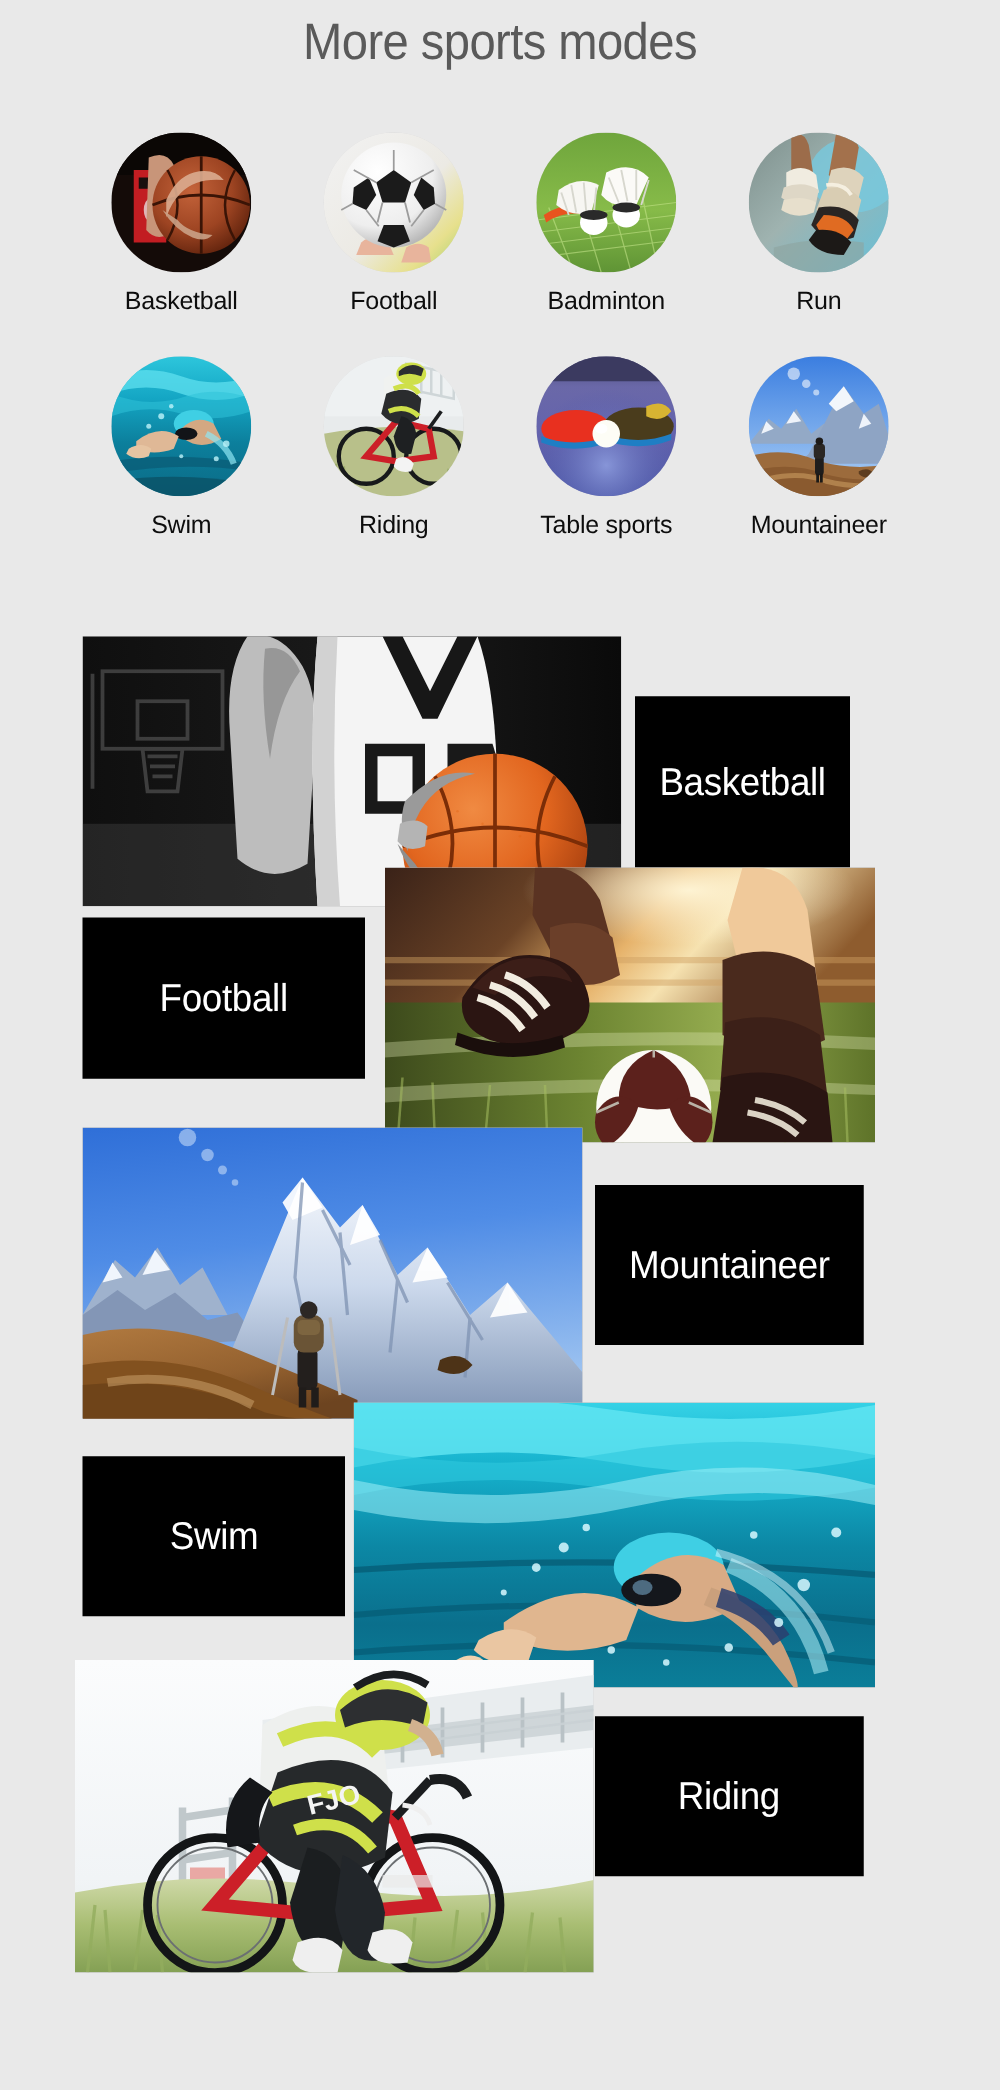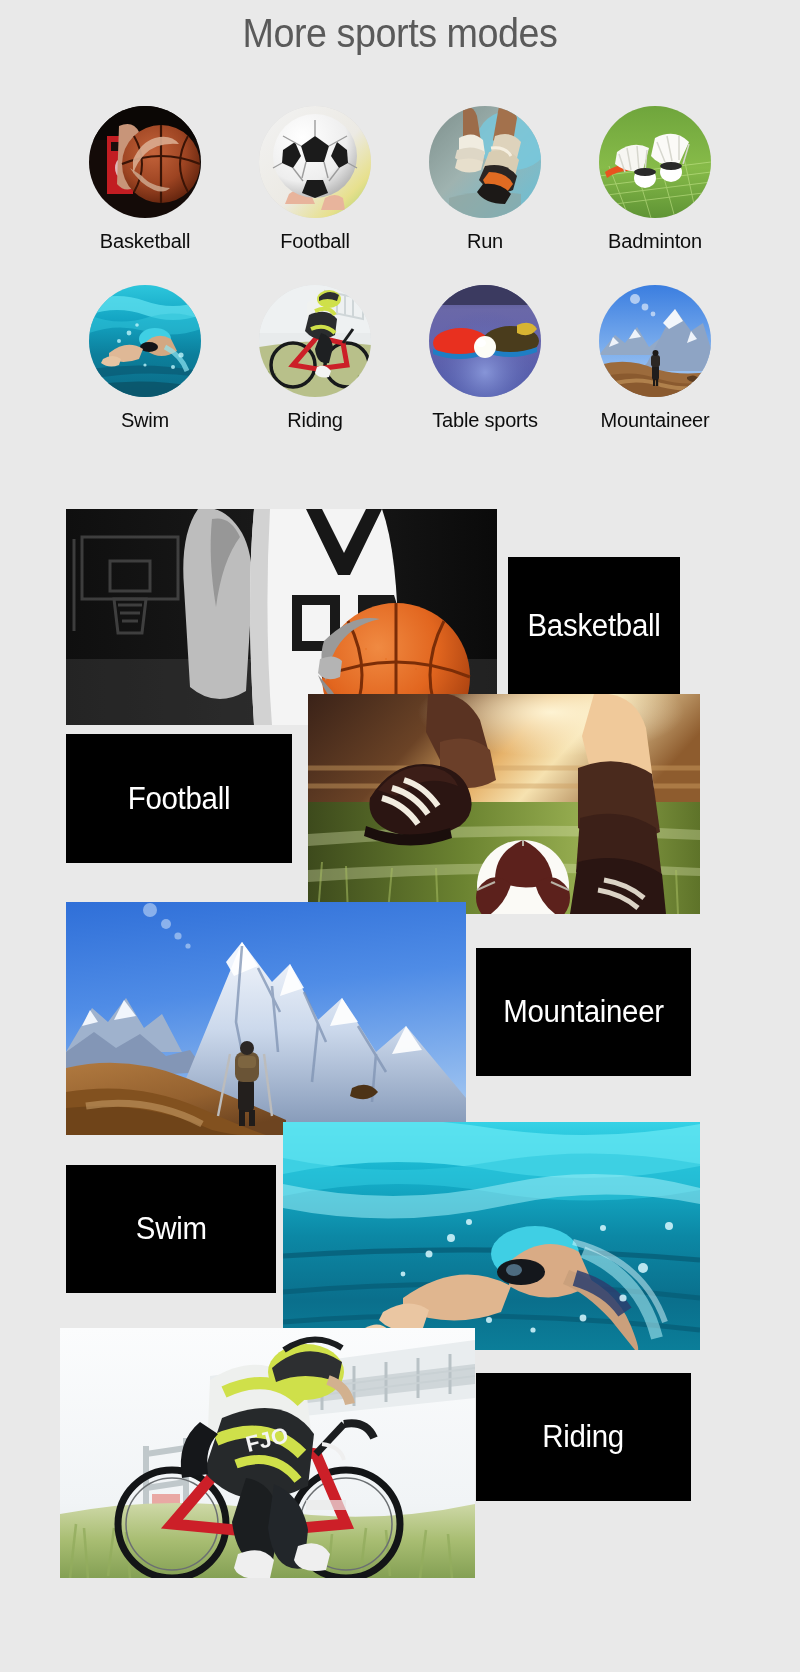--- a/index.html
+++ b/index.html
@@ -182,53 +182,20 @@
           </g>
         </svg>
       </div>
       <div class="icon-label">Football</div>
     </div>
 
     <div class="icon-cell">
       <div class="icon-circle">
         <svg viewBox="0 0 112 112">
           <defs>
-            <linearGradient id="runBg" x1="0" y1="0" x2="1" y2="1">
-              <stop offset="0%" stop-color="#7d8f8c"></stop>
-                <stop offset="45%" stop-color="#9fb3b0"></stop>
-              <stop offset="100%" stop-color="#66c0d8"></stop>
-            </linearGradient>
-          </defs>
-          <rect width="112" height="112" fill="url(#runBg)"></rect>
-          <ellipse cx="84" cy="34" rx="36" ry="30" fill="#77c9de" opacity="0.8"></ellipse>
-          <path d="M20 92 q34 -10 72 -4 l0 24 h-72 z" fill="#8da39e" opacity="0.6"></path>
-          <g>
-            <path d="M34 2 q10 -4 14 8 l4 26 q-10 8 -18 0 z" fill="#9c6c4a"></path>
-            <path d="M30 32 q14 -8 24 2 l2 14 q-14 8 -26 -2 z" fill="#f0ece0"></path>
-            <path d="M28 44 q16 -6 28 2 l-2 10 q-16 6 -28 -4 z" fill="#ded7c6"></path>
-            <path d="M28 54 q16 -4 26 2 l-2 8 q-14 6 -26 -2 z" fill="#e7dfcc"></path>
-          </g>
-          <g>
-            <path d="M70 0 q14 -2 18 12 l-4 24 q-12 8 -20 -2 z" fill="#a3714c"></path>
-            <path d="M66 30 q16 -6 26 6 l-4 16 q-16 6 -26 -6 z" fill="#ded3bc"></path>
-            <path d="M60 46 q20 -6 30 8 l-4 16 q-18 8 -32 -8 z" fill="#d9cdb3"></path>
-            <path d="M56 60 q22 -4 32 10 l-4 14 q-20 8 -34 -10 z" fill="#2a2523"></path>
-            <path d="M60 66 q18 0 24 12 l-6 8 q-18 2 -24 -12 z" fill="#e06b22"></path>
-            <path d="M54 78 q18 -2 28 10 l-6 10 q-20 0 -28 -12 z" fill="#1c1917"></path>
-            <path d="M62 42 q14 -2 20 8" stroke="#f5efe0" stroke-width="3" fill="none"></path>
-          </g>
-        </svg>
-      </div>
-      <div class="icon-label">Run</div>
-    </div>
-
-    <div class="icon-cell">
-      <div class="icon-circle">
-        <svg viewBox="0 0 112 112">
-          <defs>
             <linearGradient id="bdBg" x1="0" y1="0" x2="0" y2="1">
               <stop offset="0%" stop-color="#6fa53c"></stop>
                 <stop offset="55%" stop-color="#87bb49"></stop>
               <stop offset="100%" stop-color="#5f9435"></stop>
             </linearGradient>
           </defs>
           <rect width="112" height="112" fill="url(#bdBg)"></rect>
           <g opacity="0.55" stroke="#c9e88f" stroke-width="1">
             <path d="M0 70 L112 56"></path>
               <path d="M0 80 L112 66"></path>
@@ -248,20 +215,53 @@
           </g>
           <g>
             <path d="M56 32 q20 -10 34 4 l-10 22 q-18 4 -28 -8 z" fill="#fbfaf7"></path>
             <path d="M58 36 l8 20 M68 30 l5 25 M80 30 l0 24 M90 38 l-6 20" stroke="#d7d7ce" stroke-width="1.5" fill="none"></path>
             <ellipse cx="72" cy="66" rx="11" ry="10" fill="#ffffff"></ellipse>
             <ellipse cx="72" cy="60" rx="11" ry="4" fill="#2a2a2a"></ellipse>
           </g>
         </svg>
       </div>
       <div class="icon-label">Badminton</div>
+    </div>
+
+    <div class="icon-cell">
+      <div class="icon-circle">
+        <svg viewBox="0 0 112 112">
+          <defs>
+            <linearGradient id="runBg" x1="0" y1="0" x2="1" y2="1">
+              <stop offset="0%" stop-color="#7d8f8c"></stop>
+                <stop offset="45%" stop-color="#9fb3b0"></stop>
+              <stop offset="100%" stop-color="#66c0d8"></stop>
+            </linearGradient>
+          </defs>
+          <rect width="112" height="112" fill="url(#runBg)"></rect>
+          <ellipse cx="84" cy="34" rx="36" ry="30" fill="#77c9de" opacity="0.8"></ellipse>
+          <path d="M20 92 q34 -10 72 -4 l0 24 h-72 z" fill="#8da39e" opacity="0.6"></path>
+          <g>
+            <path d="M34 2 q10 -4 14 8 l4 26 q-10 8 -18 0 z" fill="#9c6c4a"></path>
+            <path d="M30 32 q14 -8 24 2 l2 14 q-14 8 -26 -2 z" fill="#f0ece0"></path>
+            <path d="M28 44 q16 -6 28 2 l-2 10 q-16 6 -28 -4 z" fill="#ded7c6"></path>
+            <path d="M28 54 q16 -4 26 2 l-2 8 q-14 6 -26 -2 z" fill="#e7dfcc"></path>
+          </g>
+          <g>
+            <path d="M70 0 q14 -2 18 12 l-4 24 q-12 8 -20 -2 z" fill="#a3714c"></path>
+            <path d="M66 30 q16 -6 26 6 l-4 16 q-16 6 -26 -6 z" fill="#ded3bc"></path>
+            <path d="M60 46 q20 -6 30 8 l-4 16 q-18 8 -32 -8 z" fill="#d9cdb3"></path>
+            <path d="M56 60 q22 -4 32 10 l-4 14 q-20 8 -34 -10 z" fill="#2a2523"></path>
+            <path d="M60 66 q18 0 24 12 l-6 8 q-18 2 -24 -12 z" fill="#e06b22"></path>
+            <path d="M54 78 q18 -2 28 10 l-6 10 q-20 0 -28 -12 z" fill="#1c1917"></path>
+            <path d="M62 42 q14 -2 20 8" stroke="#f5efe0" stroke-width="3" fill="none"></path>
+          </g>
+        </svg>
+      </div>
+      <div class="icon-label">Run</div>
     </div>
 
     <div class="icon-cell">
       <div class="icon-circle">
         <svg viewBox="0 0 112 112">
           <defs>
             <linearGradient id="swBg" x1="0" y1="0" x2="0" y2="1">
               <stop offset="0%" stop-color="#2dc6dc"></stop>
                 <stop offset="30%" stop-color="#14a6c4"></stop>
               <stop offset="62%" stop-color="#0c7f9c"></stop>

